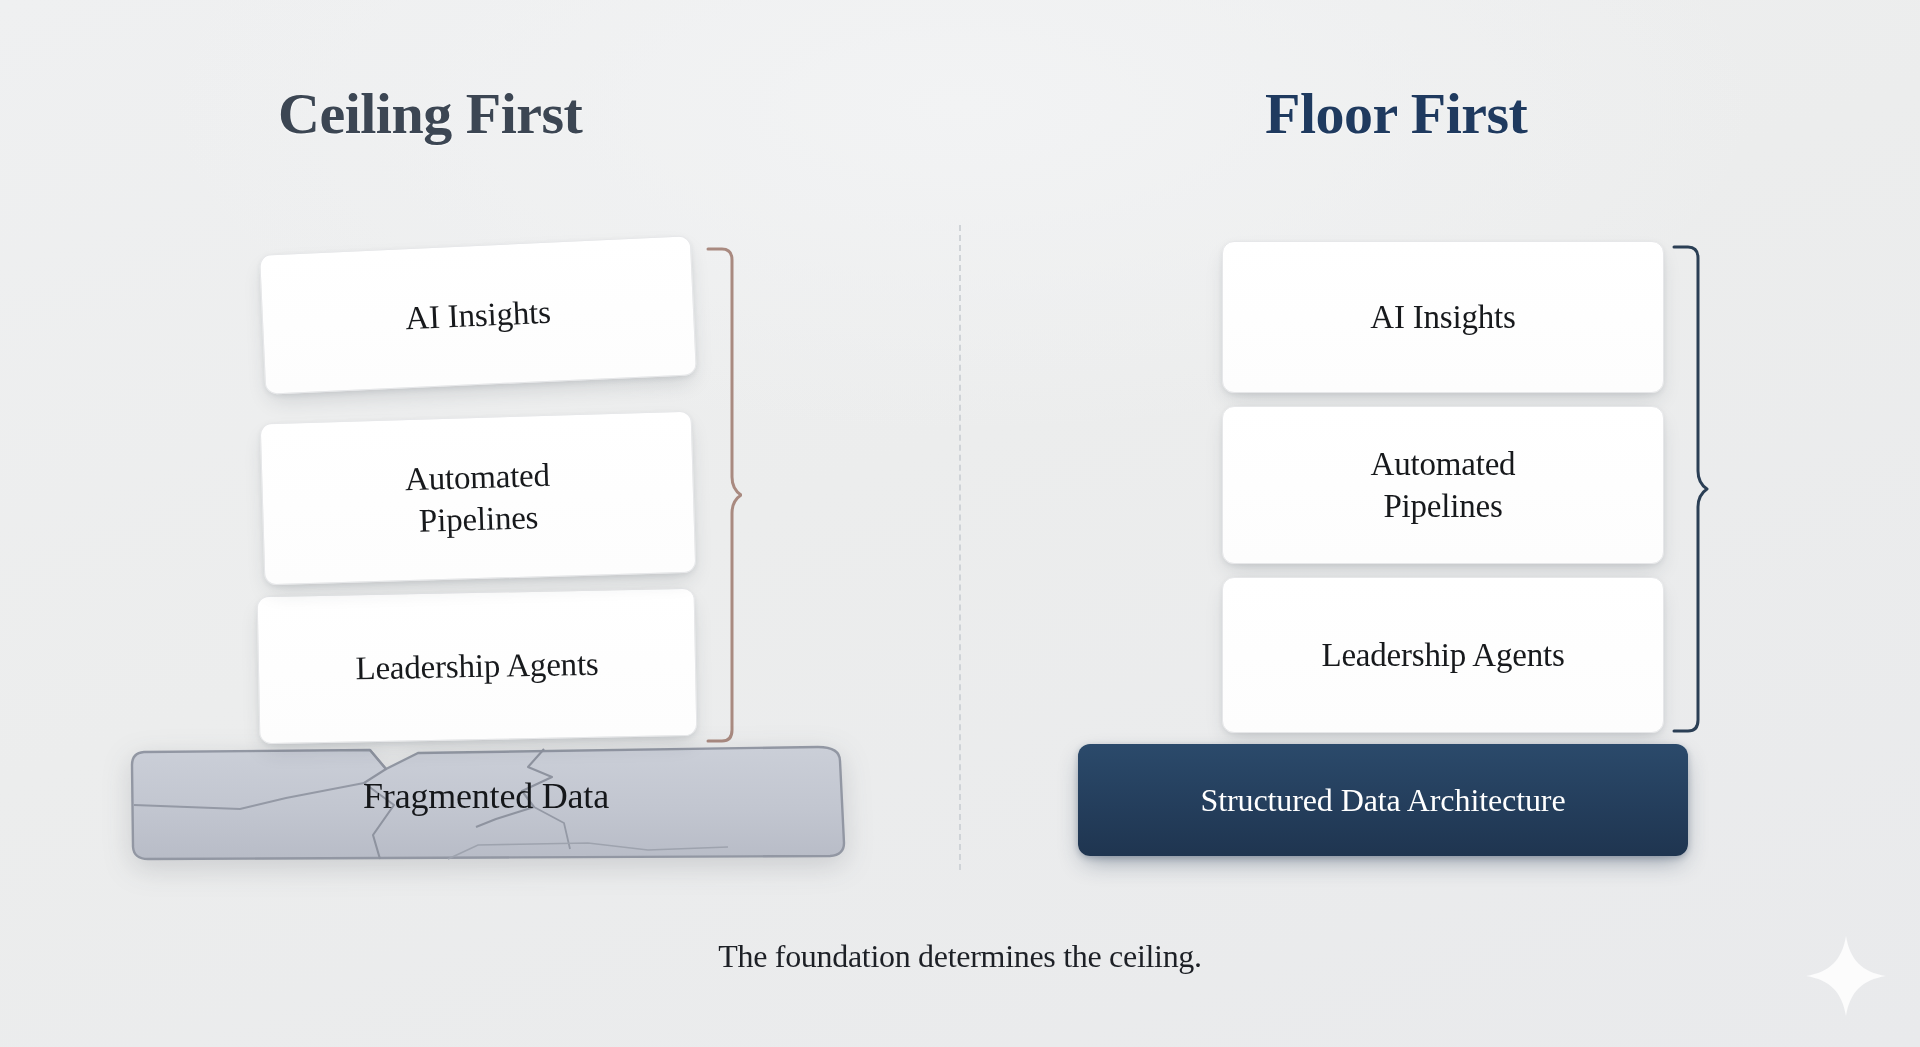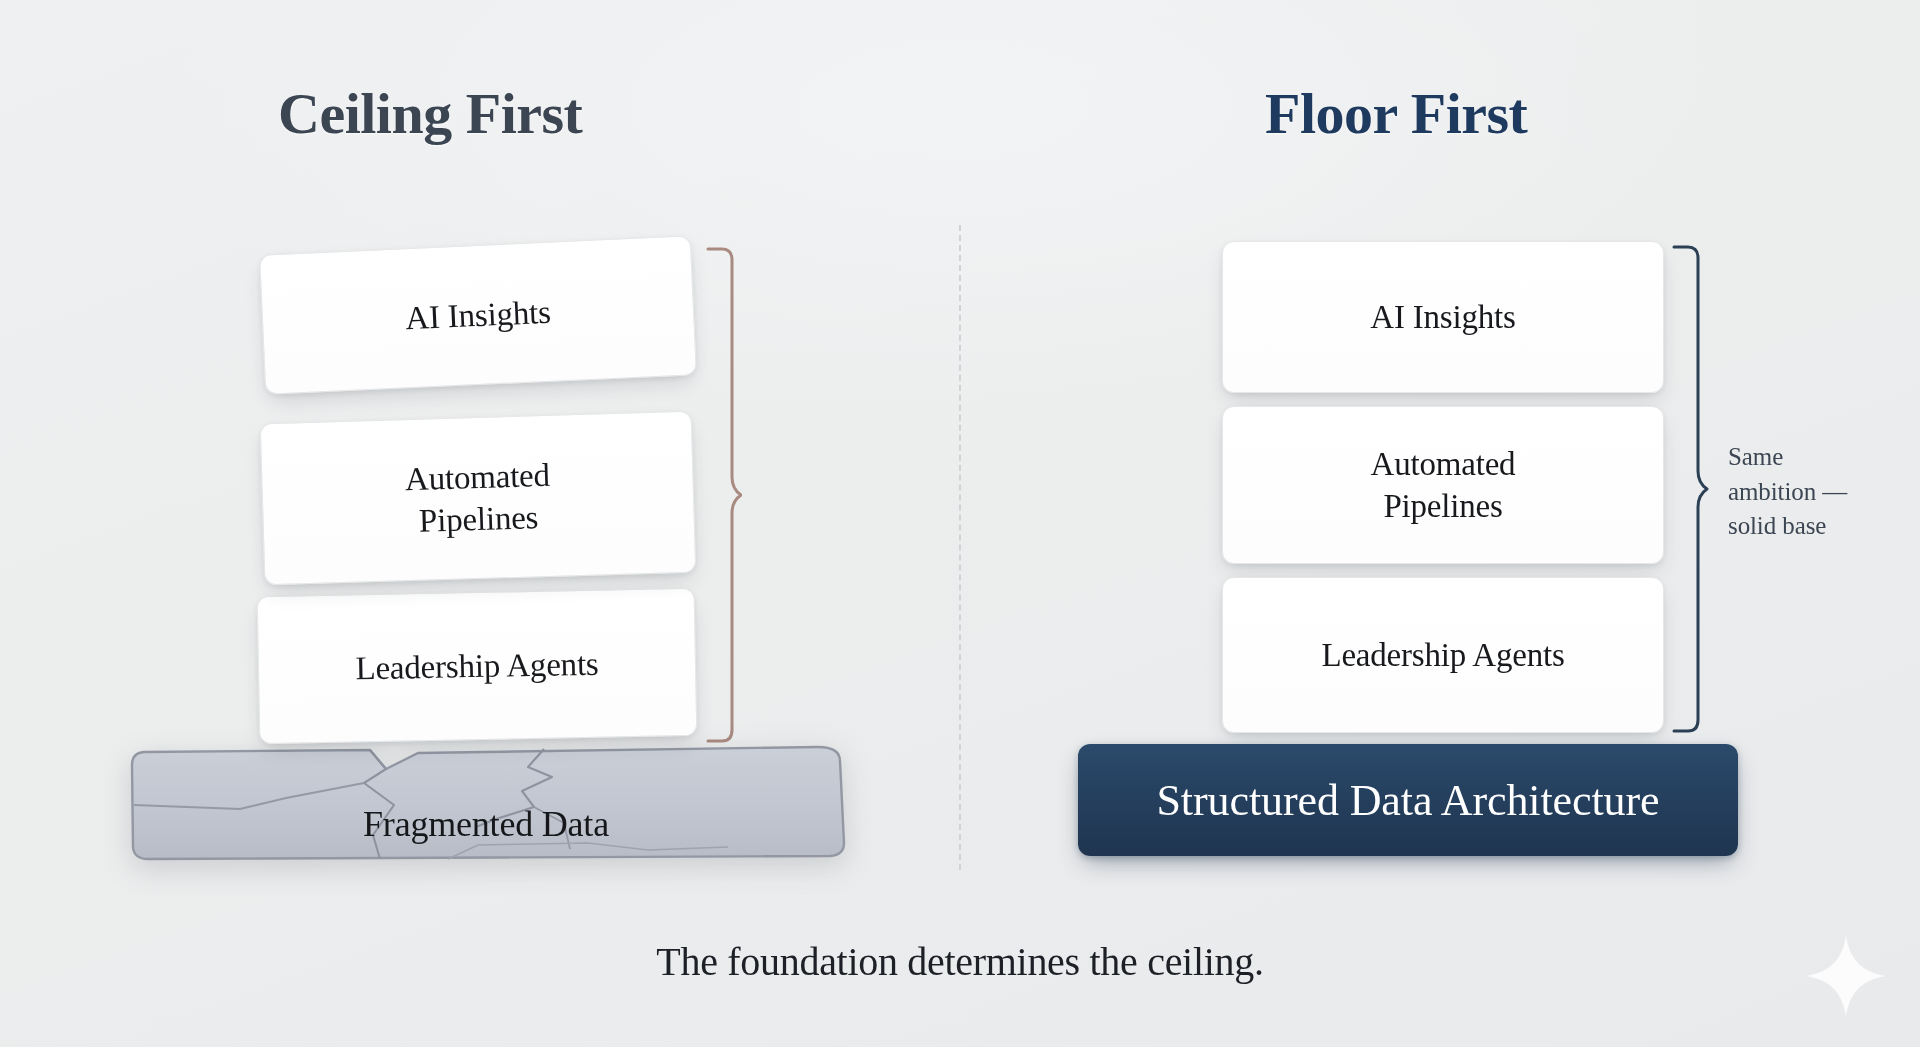--- a/index.html
+++ b/index.html
@@ -71,37 +71,37 @@
   
   #frag-base {
     position:absolute;
     left:118px; top:743px;
     width:736px; height:118px;
     z-index:1;
     filter:drop-shadow(0 8px 14px rgba(40,48,60,.17));
   }
   #frag-label {
     position:absolute;
-    left:118px; top:763px;
+    left:118px; top:735px;
     width:736px; height:118px;
     display:flex; align-items:center; justify-content:center;
     font-size:36px; color:#15171a; letter-spacing:-0.2px;
     z-index:2; pointer-events:none;
     transform:translateY(2px);
   }
 
   
   #solid-base {
     position:absolute;
     left:1078px; top:744px;
-    width:660px; height:112px;
+    width:610px; height:112px;
     background:linear-gradient(180deg,#2b4a6b 0%,#243e5c 55%,#1f3550 100%);
     border-radius:12px;
     display:flex; align-items:center; justify-content:center;
-    color:#ffffff; font-size:44px; letter-spacing:-0.1px;
+    color:#ffffff; font-size:32px; letter-spacing:-0.1px;
     box-shadow:0 10px 24px -6px rgba(31,53,80,.45), 0 2px 6px rgba(31,53,80,.25);
   }
 
   
   .bracket { position:absolute; }
   #bracket-left  { left:700px; top:245px; width:42px; height:500px; }
   #bracket-right { left:1668px; top:243px; width:42px; height:492px; }
 
   
   .annot {
@@ -112,21 +112,21 @@
     white-space:pre-line;
   }
   #annot-left  { left:750px;  top:455px; color:#8d6e64; }
   #annot-right { left:1728px; top:440px; color:#3c4653; }
 
   
   #caption {
     position:absolute;
     left:0; top:938px; width:1920px;
     text-align:center;
-    font-size:40px;
+    font-size:32px;
     color:#1d2026;
     letter-spacing:-0.3px;
   }
 
   
   #sparkle { position:absolute; left:1800px; top:930px; width:92px; height:92px; opacity:.9; }
 </style>
 </head>
 <body>
 
@@ -176,23 +176,20 @@
   <div class="card" id="R-card-2" style="white-space:pre-line;">Automated
 Pipelines</div>
   <div class="card" id="R-card-3">Leadership Agents</div>
 
   <div id="solid-base">Structured Data Architecture</div>
 
   <svg class="bracket" id="bracket-right" viewBox="0 0 42 492">
     <path d="M6,4 L20,4 Q30,4 30,15 L30,228 Q30,240 39,246 Q30,252 30,264 L30,477 Q30,488 20,488 L6,488" fill="none" stroke="#2b3f55" stroke-width="3" stroke-linecap="round" stroke-linejoin="round"></path>
   </svg>
 
-  <div class="annot" id="annot-right">Same
-ambition —
-solid base</div>
 
   <div id="caption">The foundation determines the ceiling.</div>
 
   <svg id="sparkle" viewBox="0 0 92 92">
     <path d="M46,6 C50,30 62,42 86,46 C62,50 50,62 46,86 C42,62 30,50 6,46 C30,42 42,30 46,6 Z" fill="#ffffff" opacity="0.92"></path>
   </svg>
 
 </div>
 
 </body></html>

